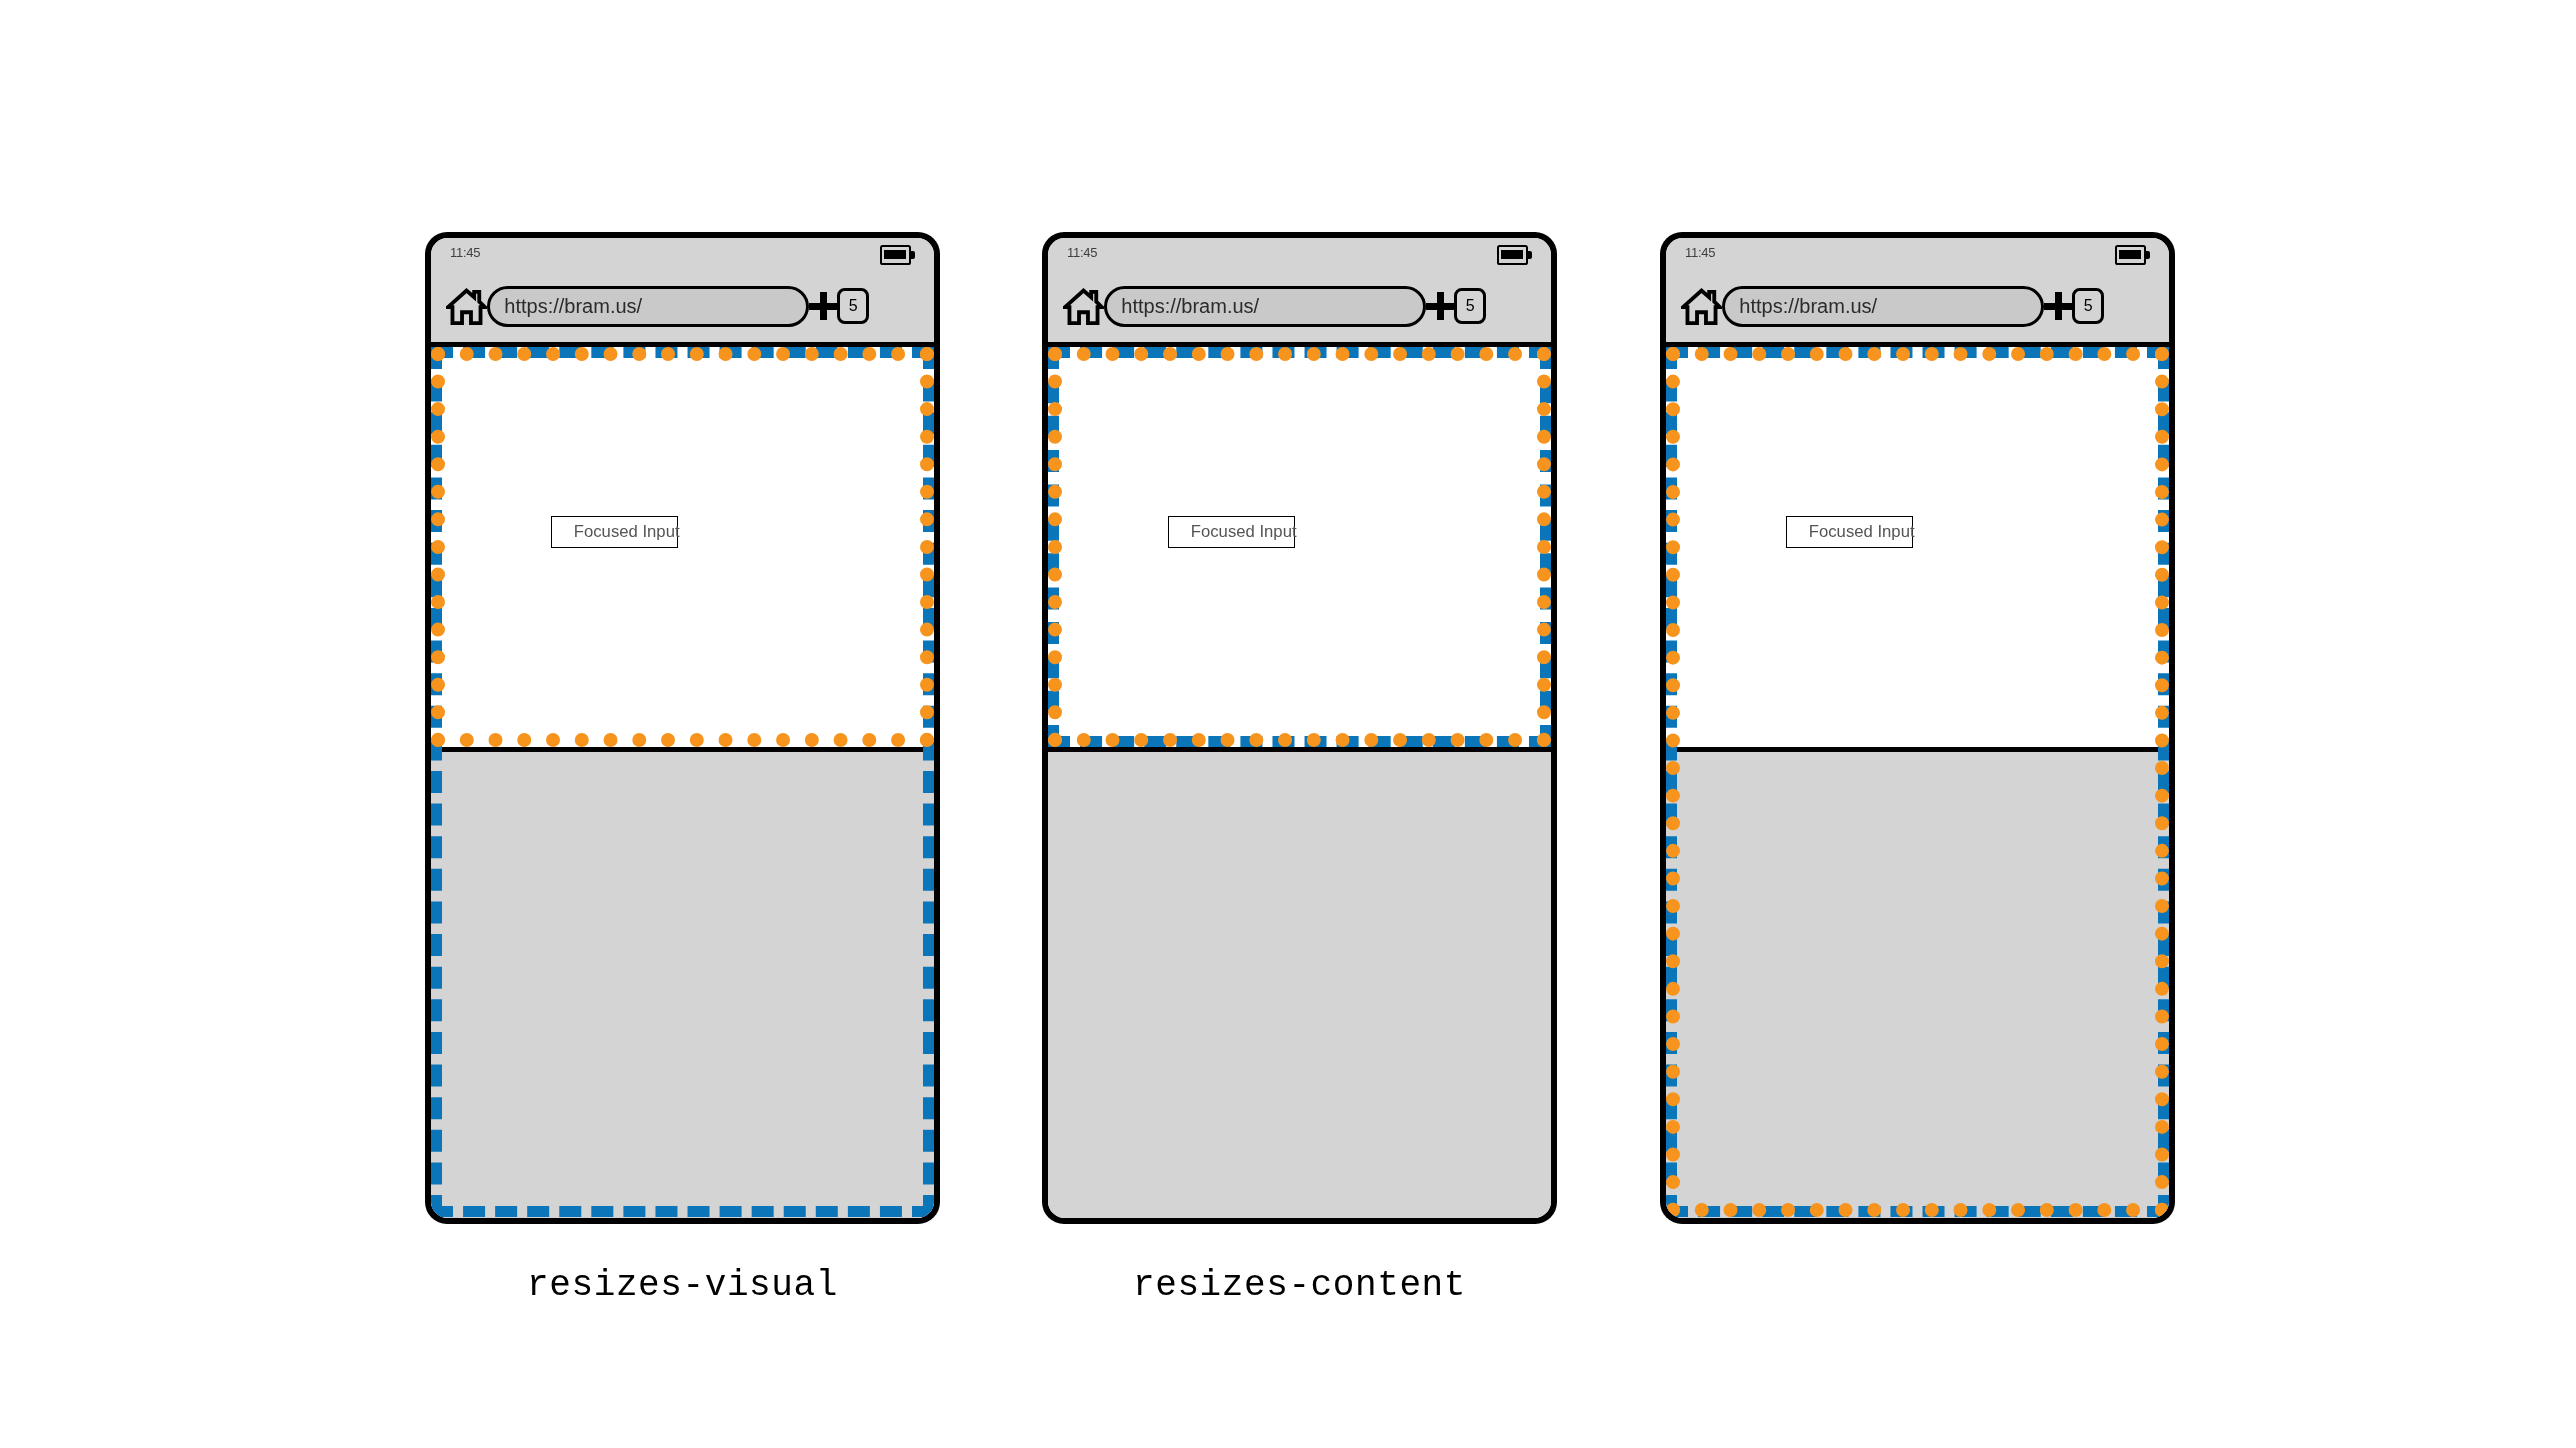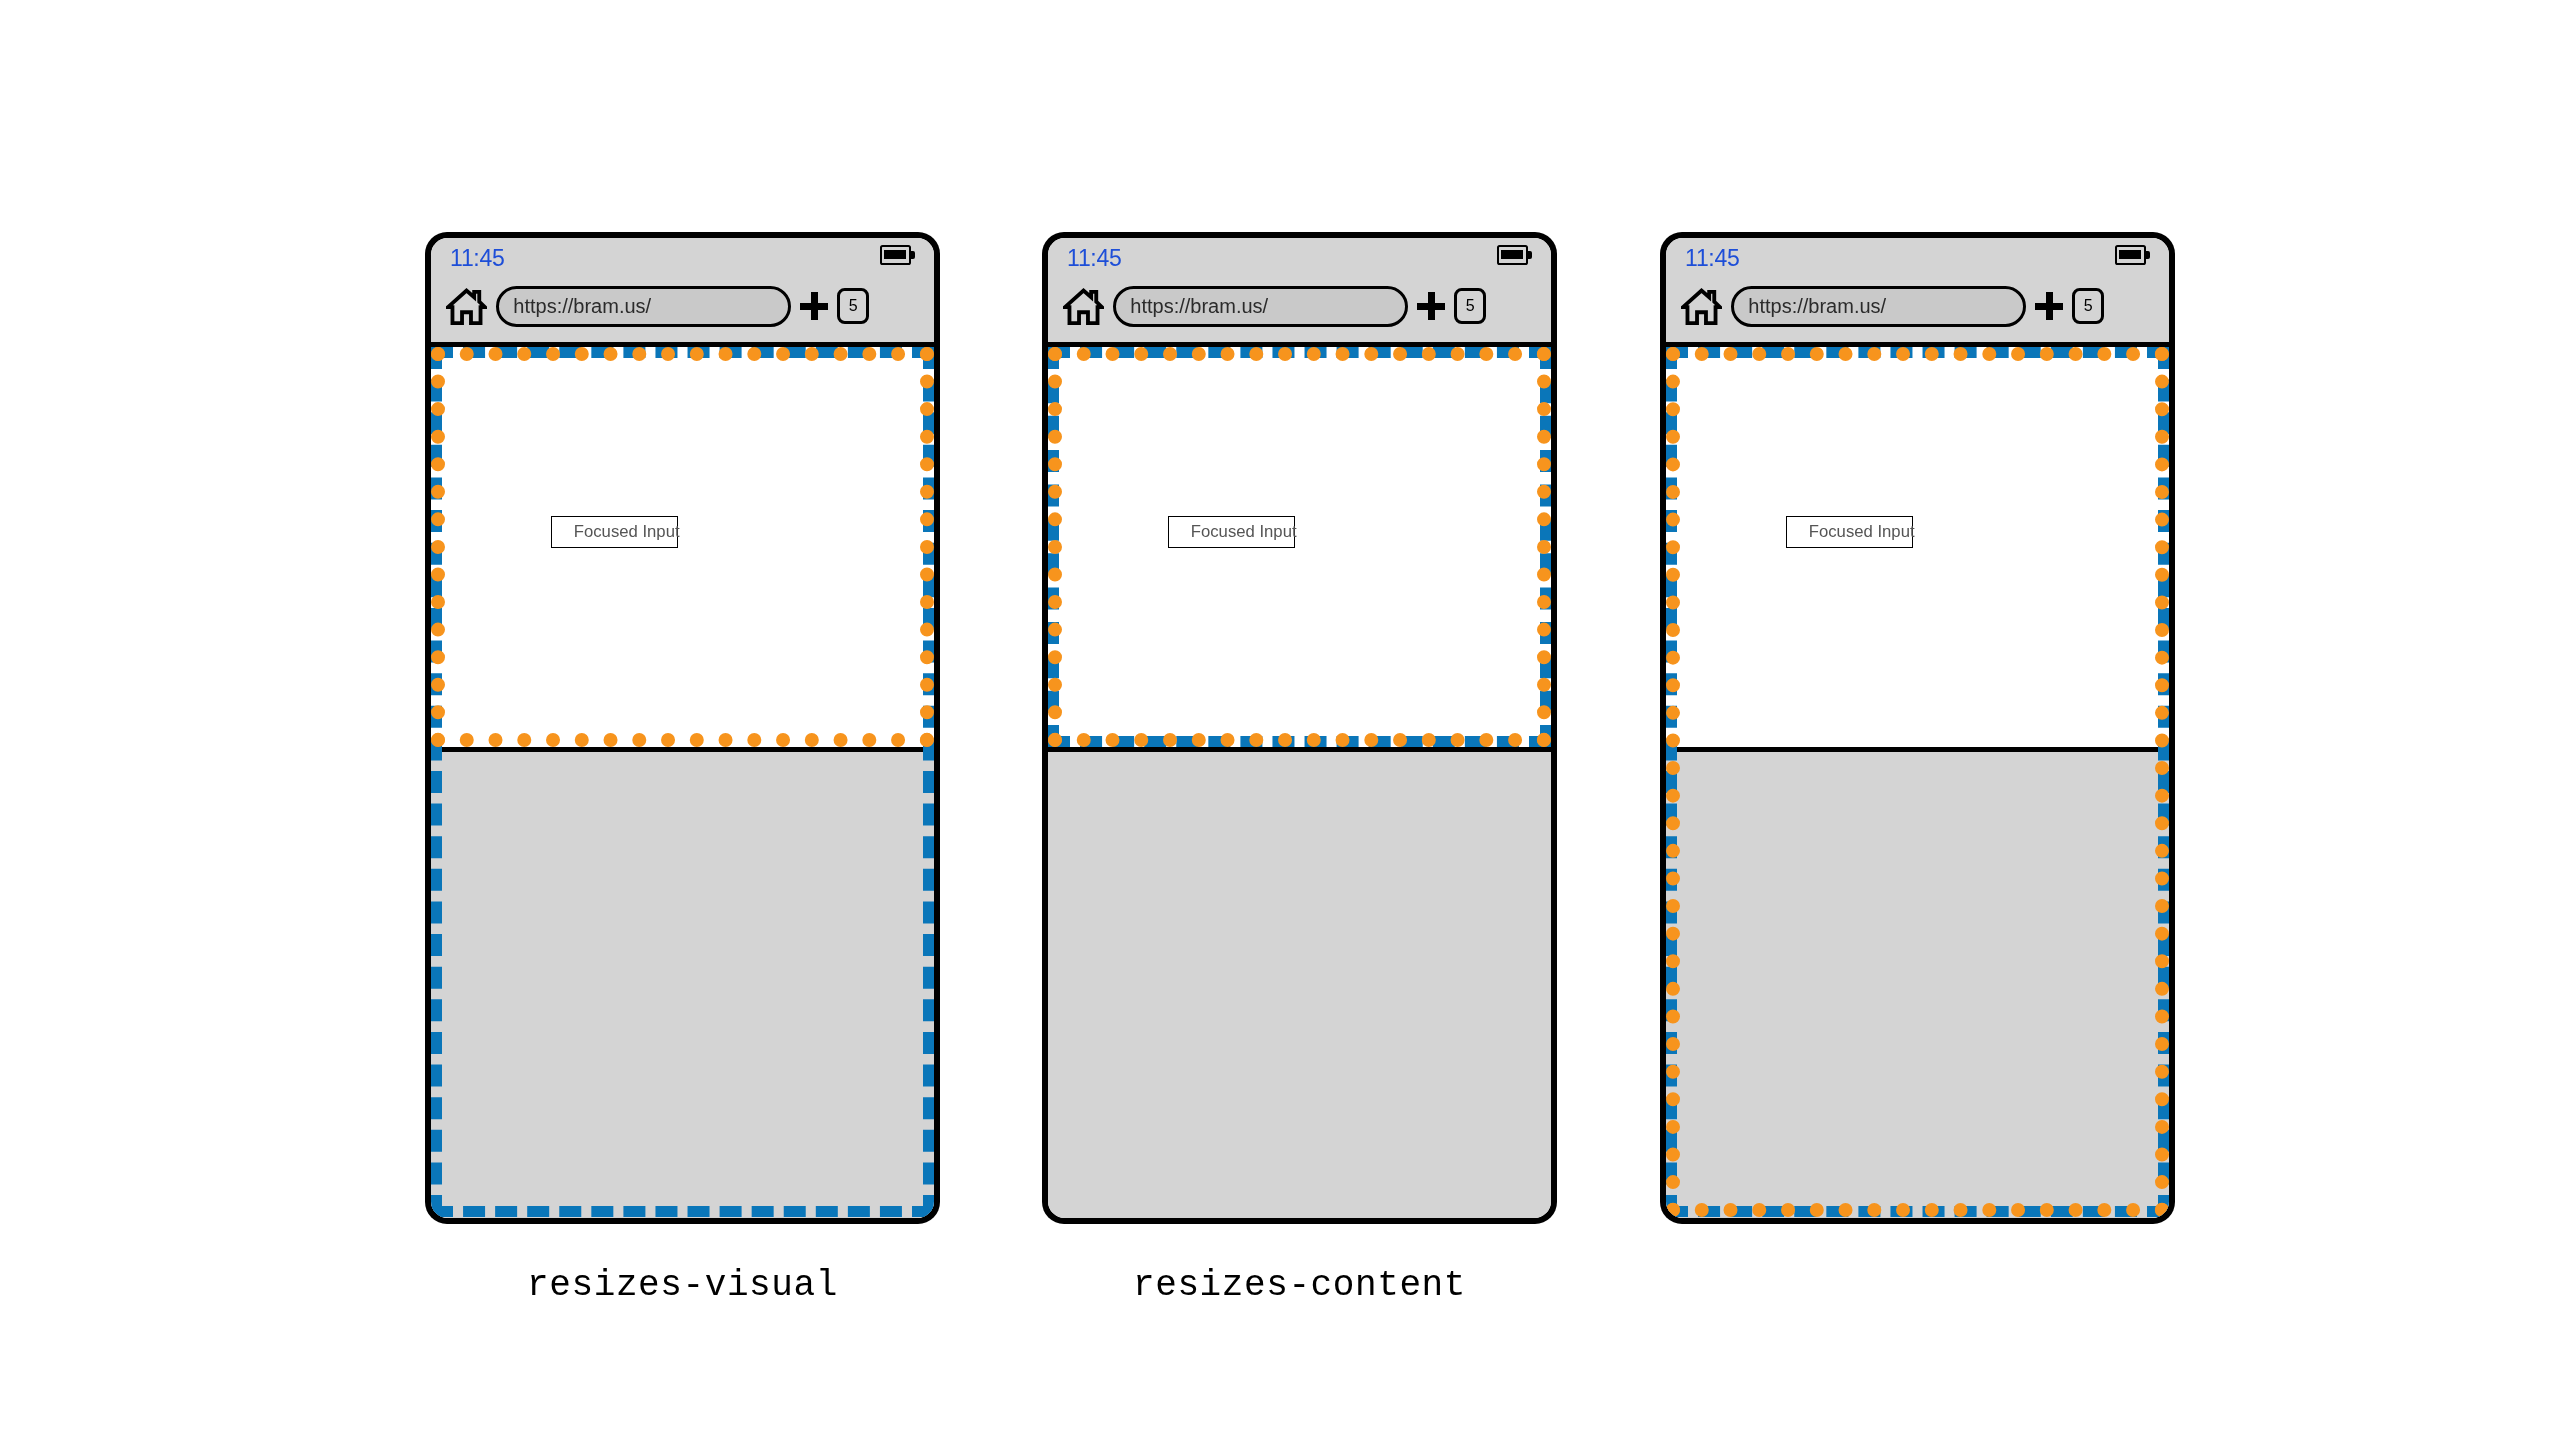--- a/index.html
+++ b/index.html
@@ -58,22 +58,22 @@
     left: 0; top: 0;
     width: 503px;
     height: 109px;
     background: #d4d4d4;
     border-bottom: 5.8px solid #000;
     box-sizing: border-box;
   }
   .status-time {
     position: absolute;
     left: 19.3px; top: 7.7px;
-    font-size: 23px;
-    color: #1d4ed8;
+    font-size: 13px;
+    color: #404040;
     font-family: "Liberation Sans", sans-serif;
     letter-spacing: -0.3px;
   }
   .battery-icon {
     position: absolute;
     right: 18px; top: 7.7px;
     width: 36px; height: 19.3px;
   }
   .battery-body {
     position: absolute;
@@ -99,21 +99,20 @@
   }
 
   .chrome-bar {
     position: absolute;
     left: 0; top: 30px;
     width: 454px; height: 77px;
     display: flex;
     align-items: center;
     padding: 0 15.5px;
     box-sizing: border-box;
-    gap: 9px;
   }
   .home-icon { width: 41px; height: 37px; flex: 0 0 auto; }
   .url-pill {
     flex: 1 1 auto;
     height: 41px;
     border: 3.2px solid #000;
     border-radius: 22px;
     background: #c9c9c9;
     display: flex;
     align-items: center;

